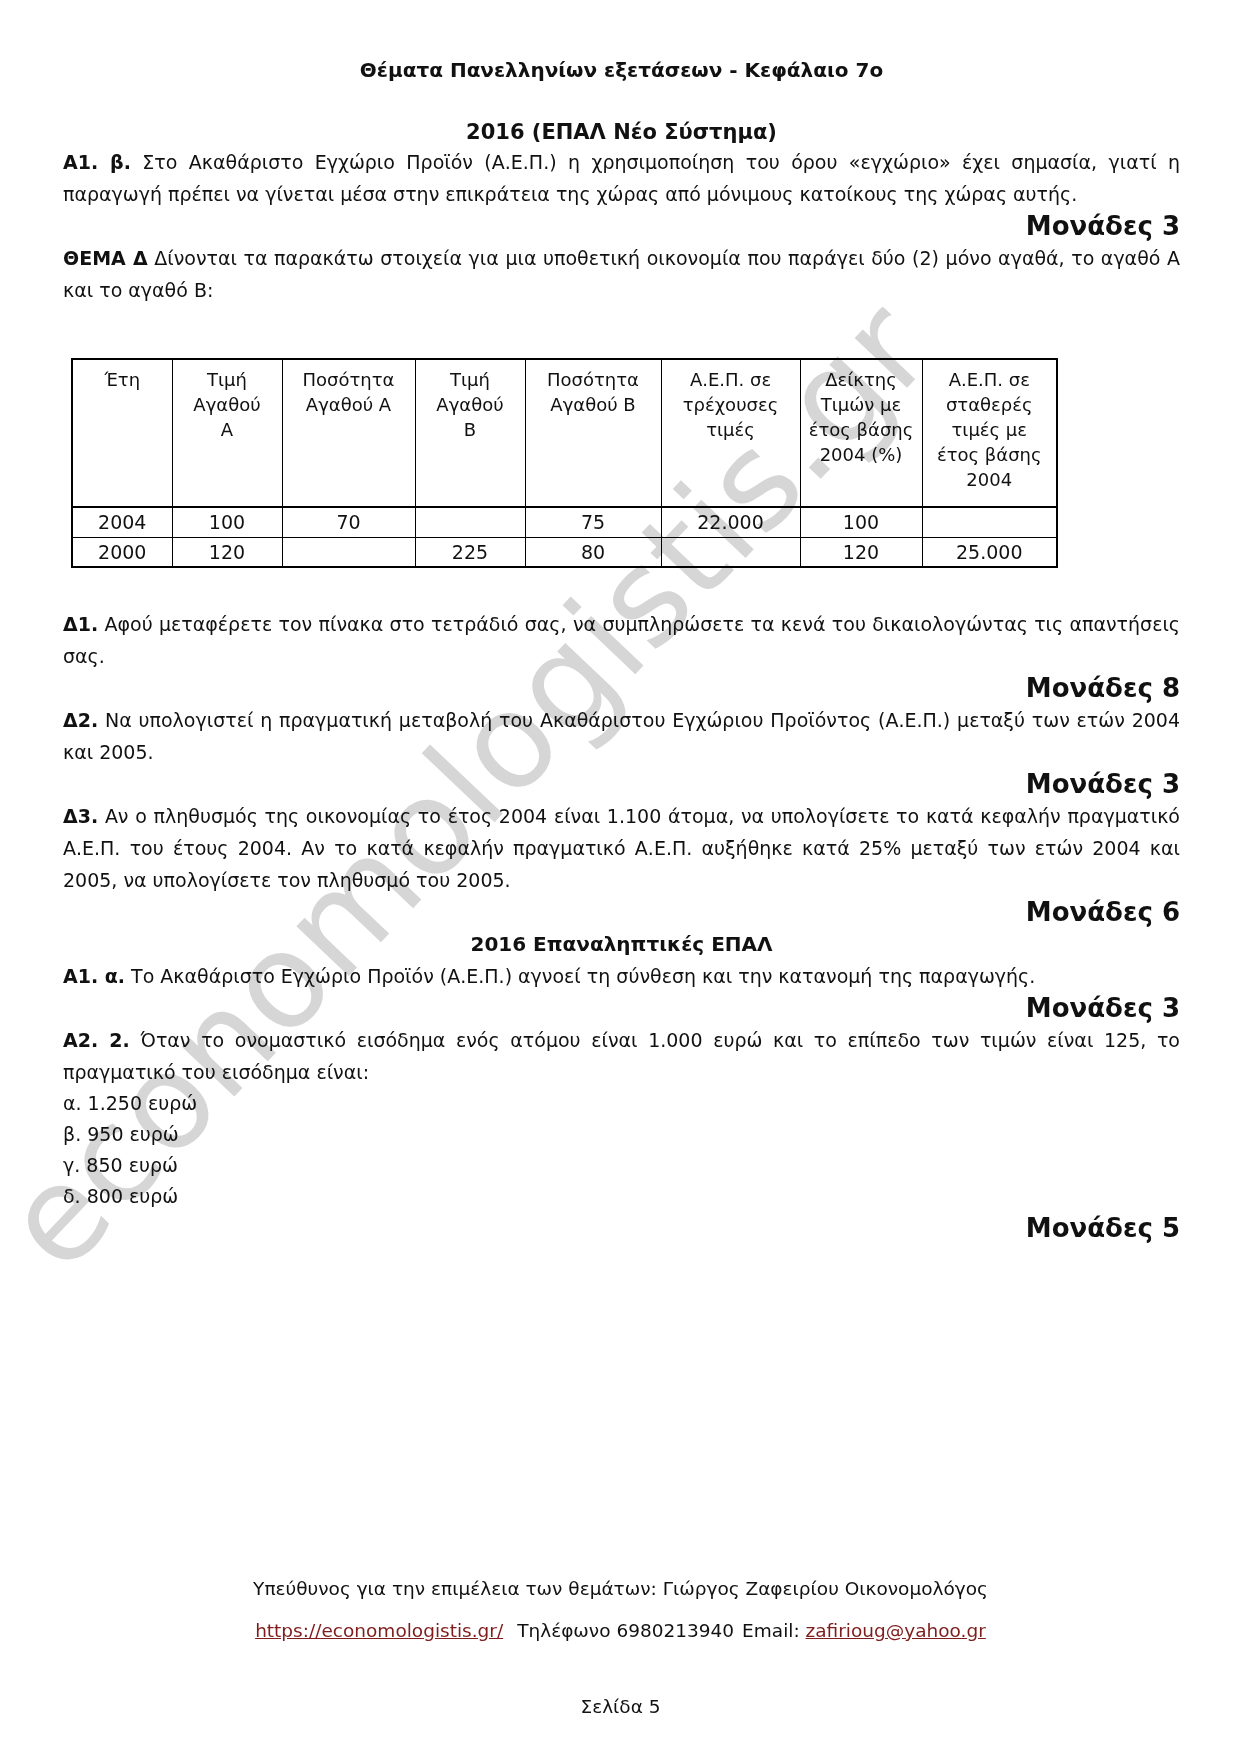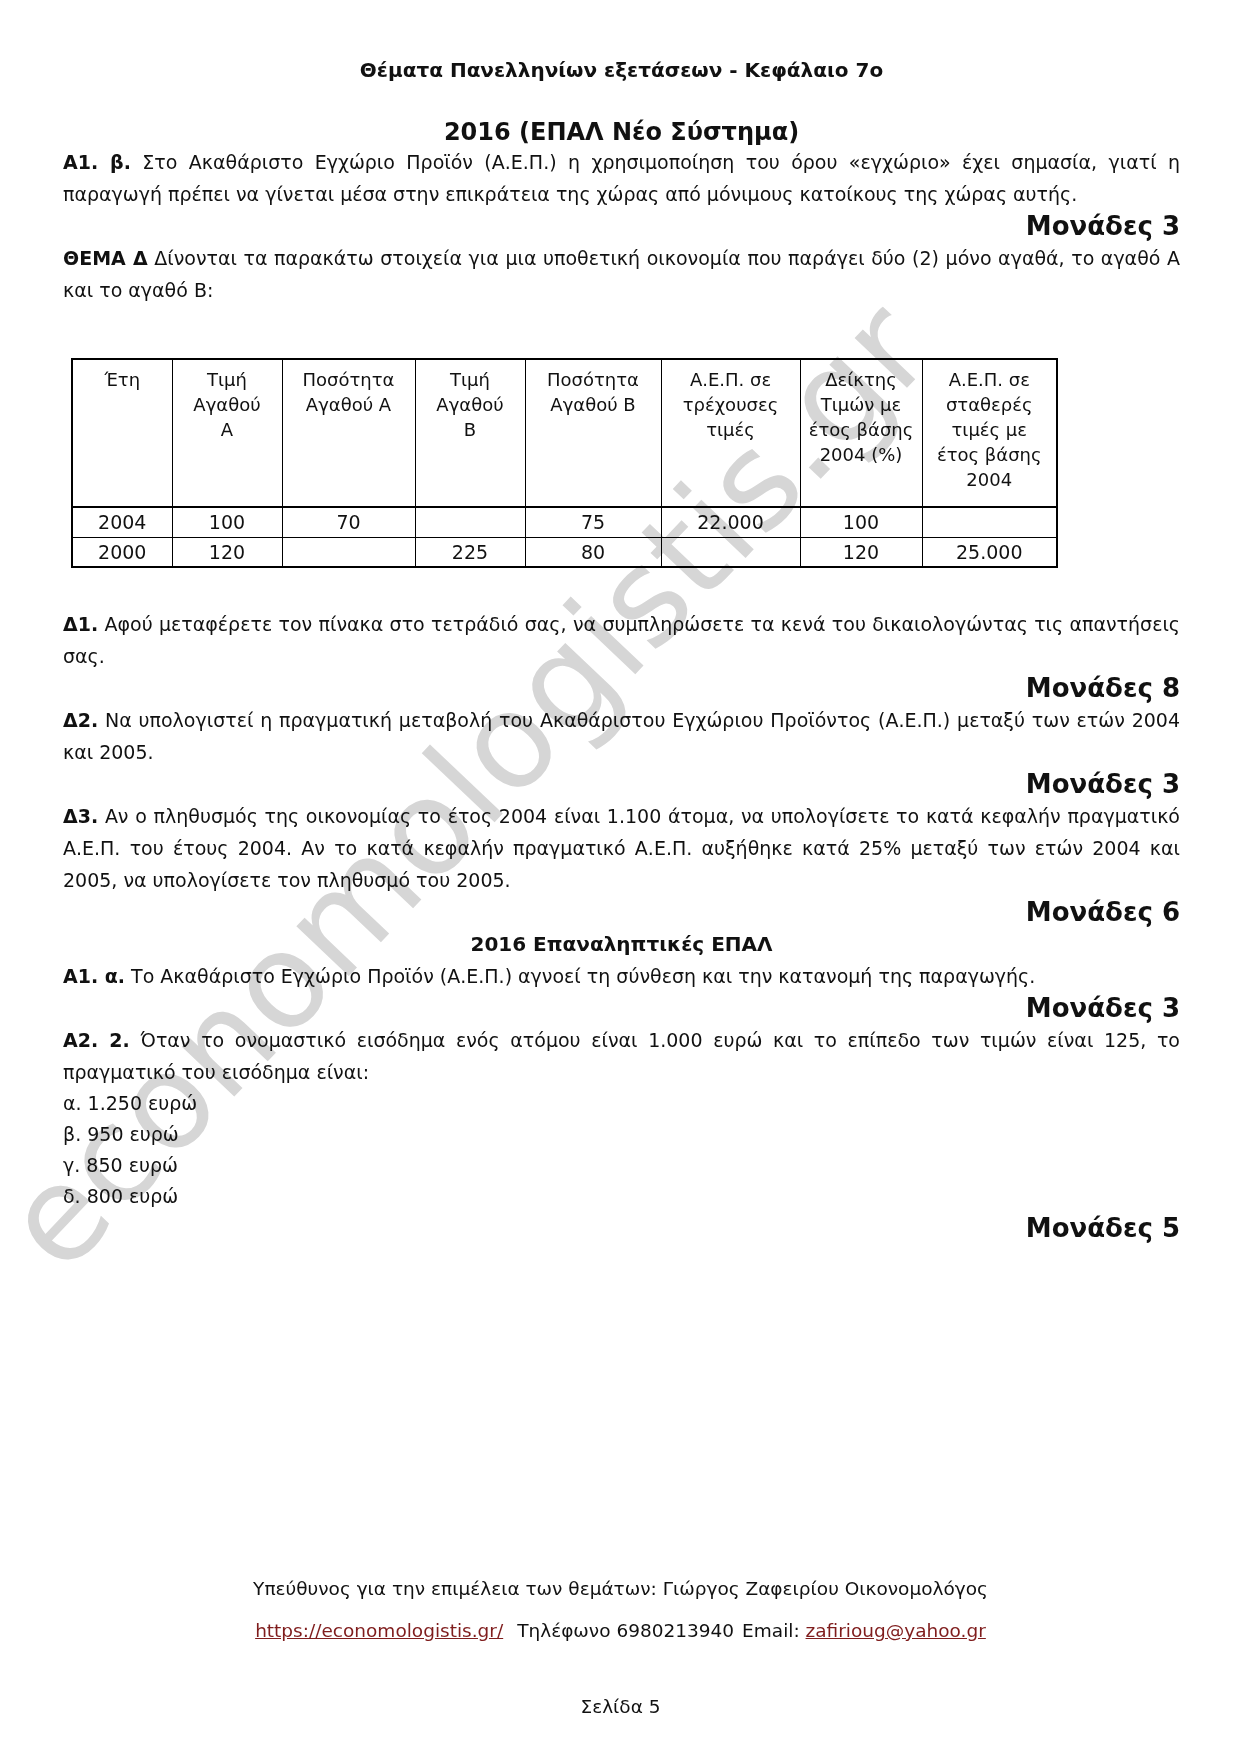--- a/index.html
+++ b/index.html
@@ -30,21 +30,21 @@
     z-index:1;
     padding:56px 61px 0 63px;
   }
   .doc-title {
     text-align:center;
     font-size:20px; font-weight:bold;
     line-height:28px;
   }
   .section-heading {
     text-align:center;
-    font-size:24px; font-weight:bold;
+    font-size:21px; font-weight:bold;
     line-height:28px;
     margin-top:34px;
   }
   .section-heading2 {
     text-align:center;
     font-size:20px; font-weight:bold;
     line-height:32px;
   }
   p.body {
     font-size:19px;

